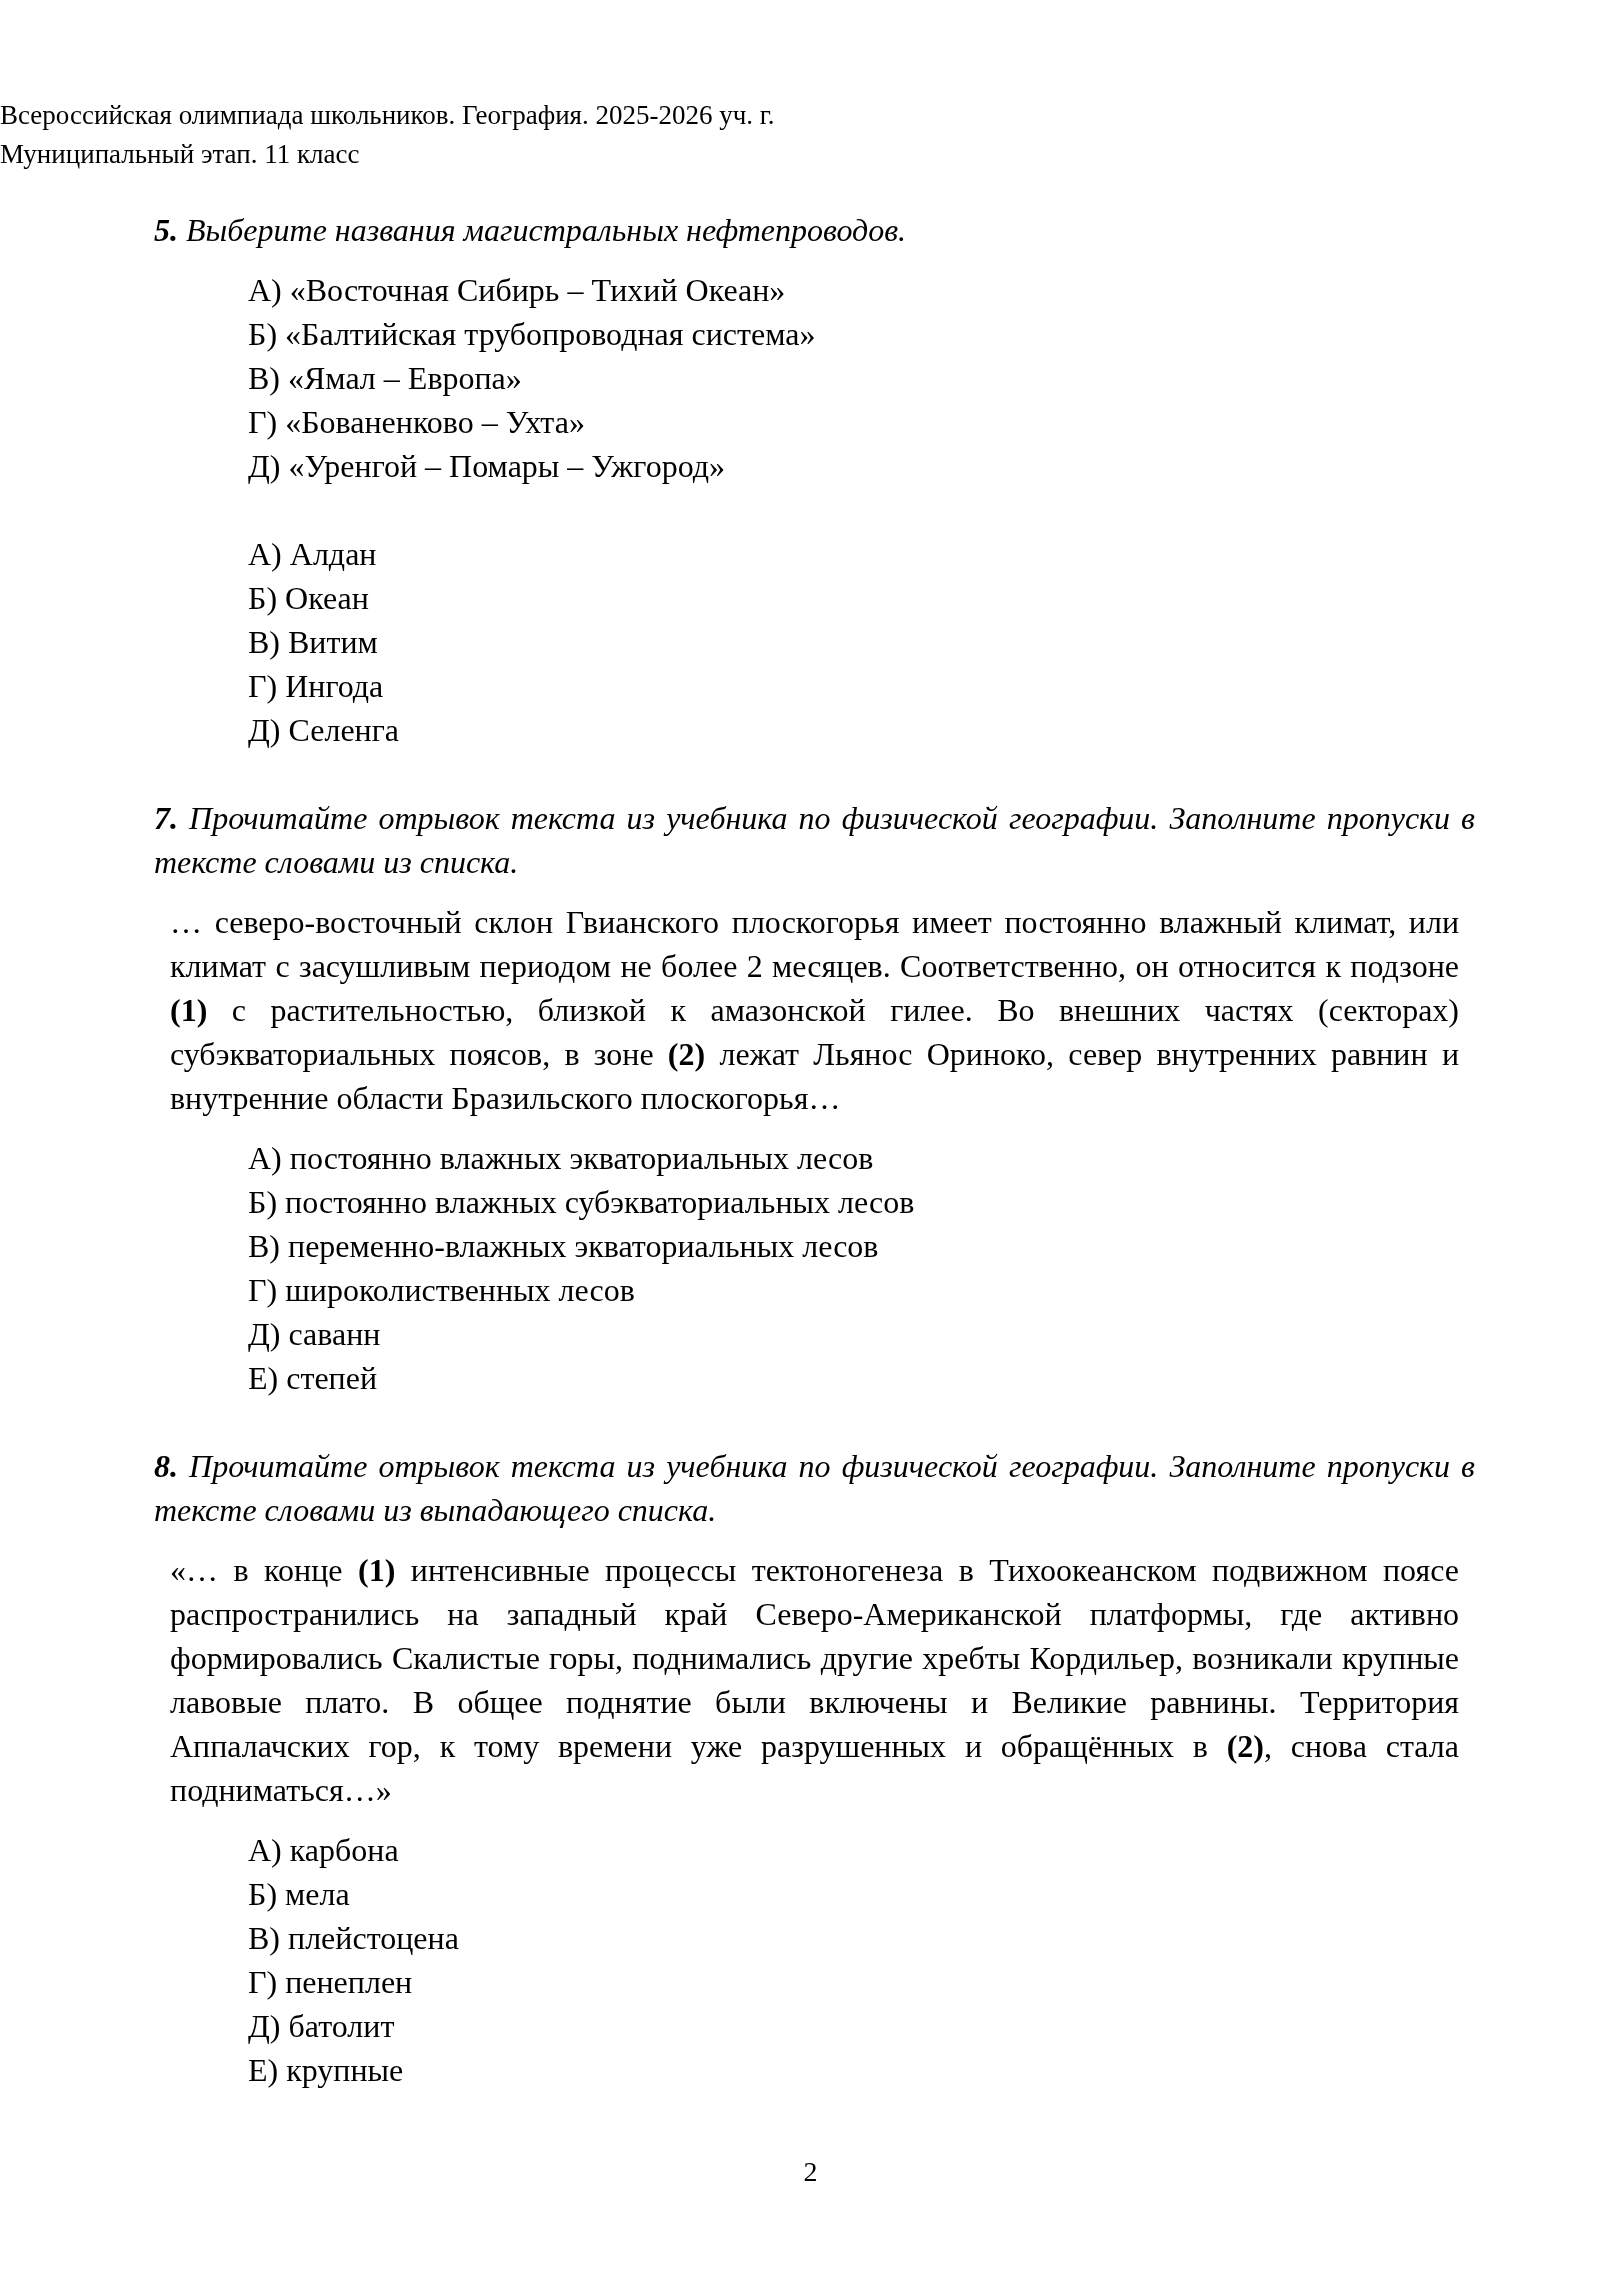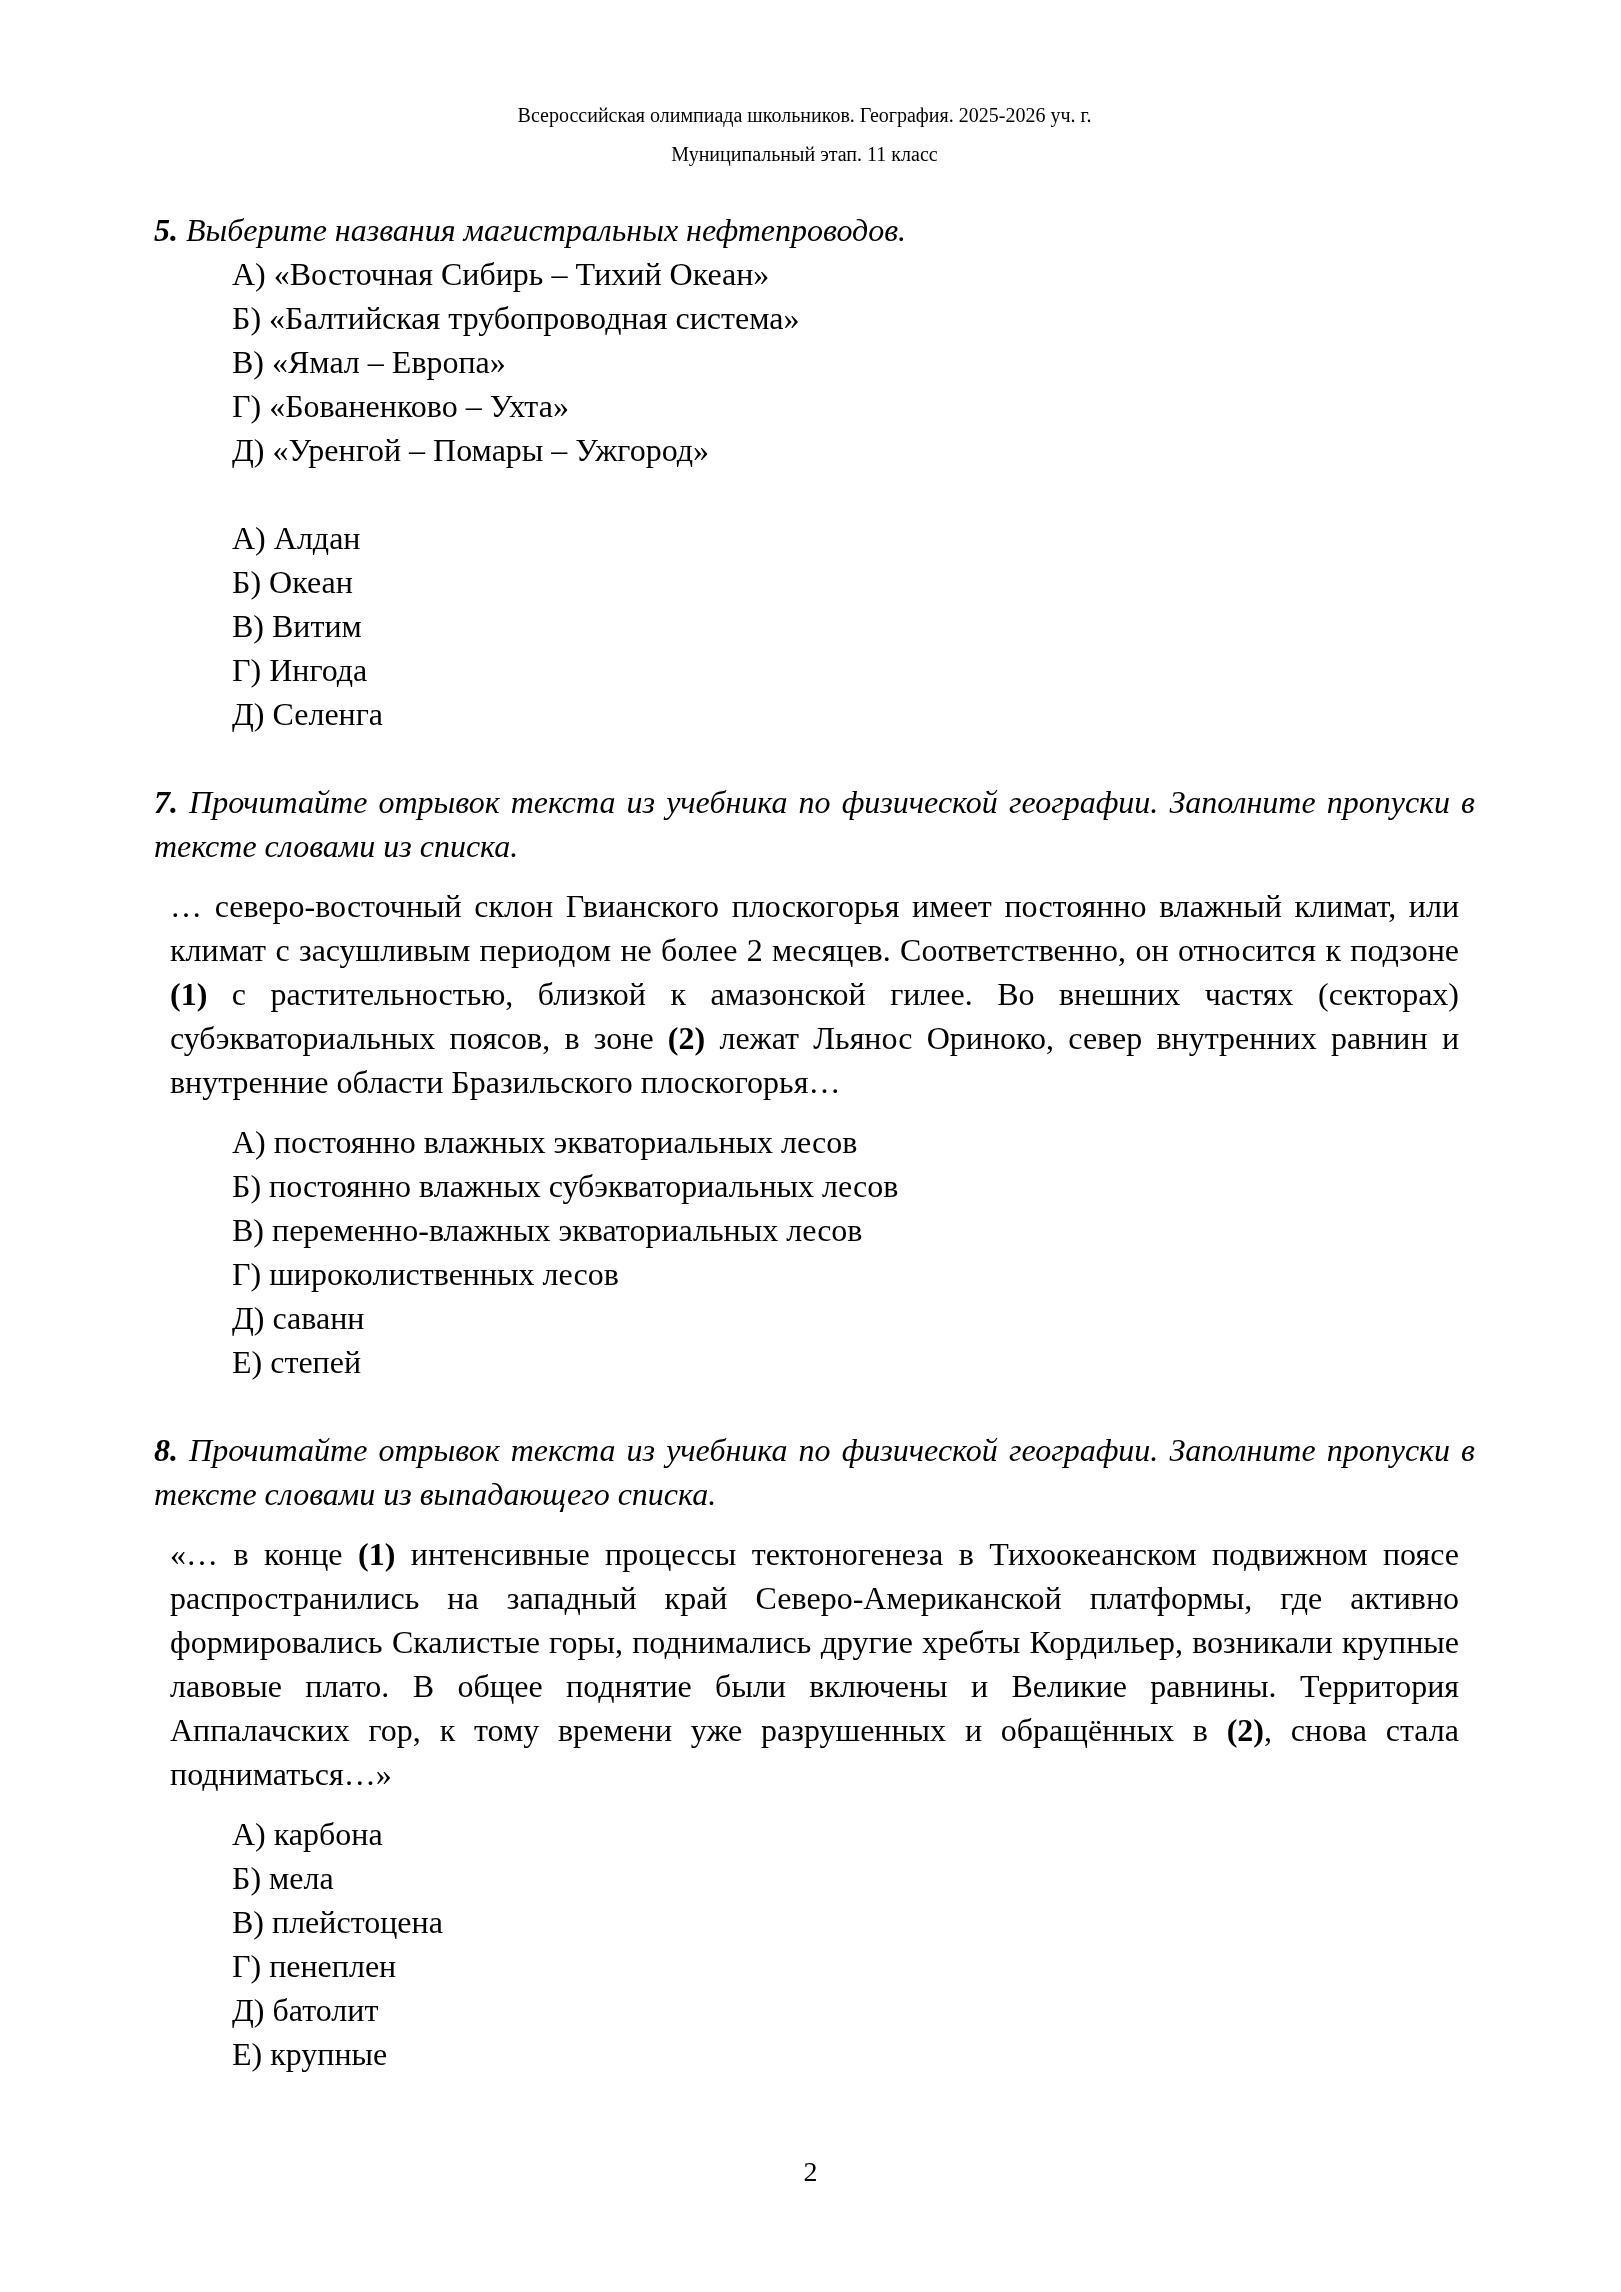--- a/index.html
+++ b/index.html
@@ -13,22 +13,21 @@
       position: relative;
       overflow: hidden;
       font-family: "Liberation Serif", "DejaVu Serif", serif;
       color: #000000;
     }
     .page-header {
       position: absolute;
       top: 96px;
       left: 0;
       width: 1609px;
-      text-align: center;
-      font-size: 20px;
+      font-size: 27px;
       line-height: 39px;
     }
     .content {
       position: absolute;
       top: 208px;
       left: 154px;
       width: 1321px;
       font-size: 32px;
       line-height: 44px;
     }
@@ -45,21 +44,21 @@
     }
     .passage {
       margin: 16px;
       text-align: justify;
     }
     .passage b {
       font-weight: bold;
     }
     .options {
       list-style: none;
-      margin: 0;
+      margin: 16px;
       padding: 0 0 0 78px;
     }
     .options li {
       margin: 0;
       padding: 0;
       white-space: nowrap;
     }
     .page-number {
       position: absolute;
       top: 2152px;

